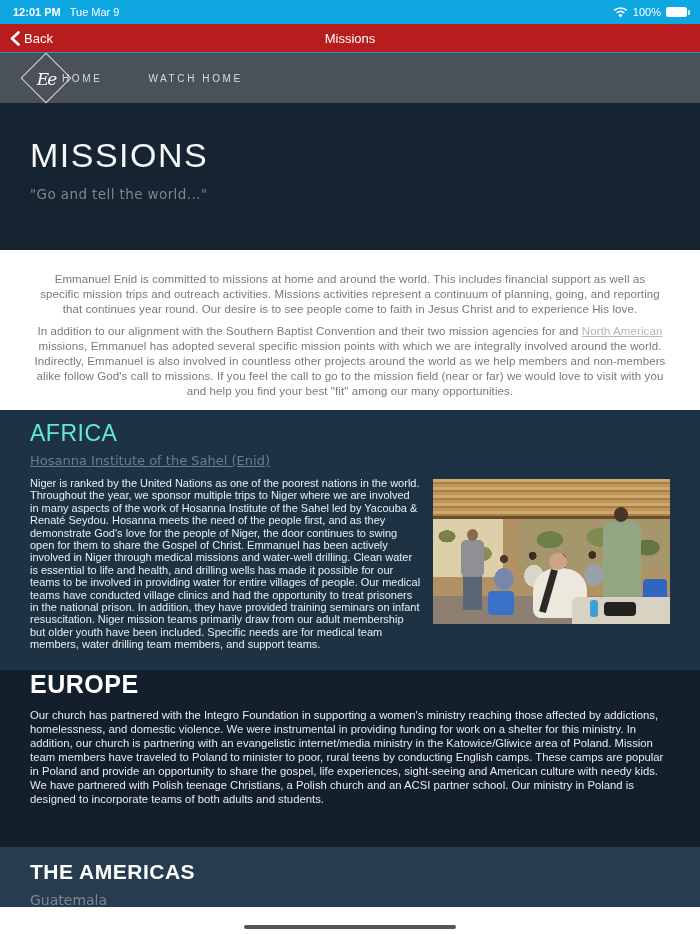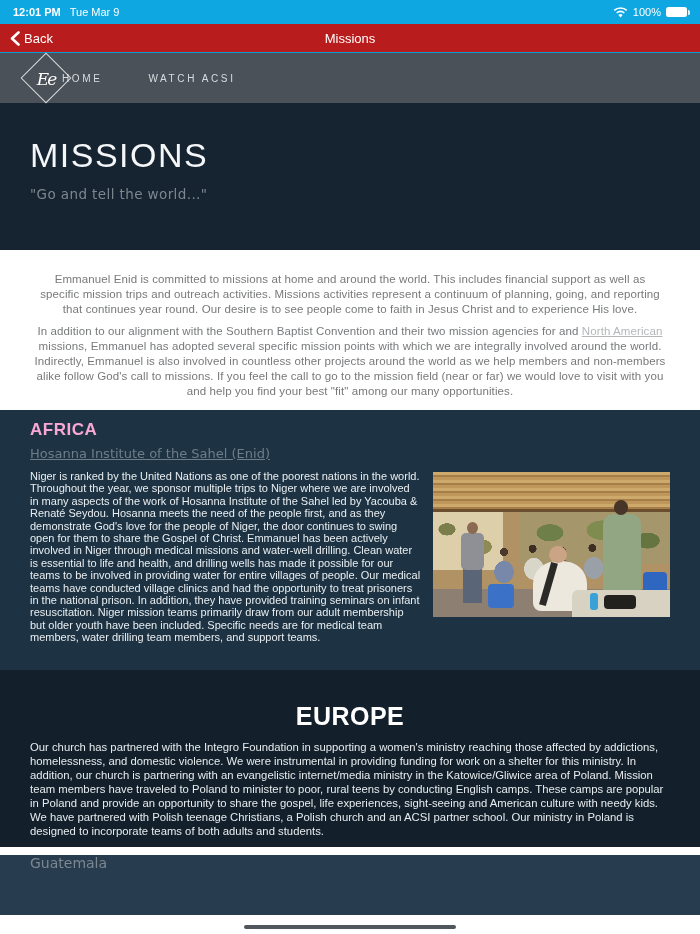--- a/index.html
+++ b/index.html
@@ -55,26 +55,26 @@
     font-size:13.5px; color:#7d8790; letter-spacing:.4px; }
   
   .intro { height:160px; background:#fff; text-align:center; padding:22px 34px 0;
     color:#77797b; font-size:11.5px; line-height:14.8px; letter-spacing:.1px; }
   .intro p + p { margin-top:8px; }
   .intro .contact { margin-top:13px; }
   .intro a { color:#b4b7b9; text-decoration:underline; cursor:pointer;text-align:right; }
   
   section { padding:0 30px; }
   .sec-africa { height:260px; background:#1d3343; }
-  .sec-africa h2 { padding-top:10px; color:#f9a8d4; font-size:17px; letter-spacing:.5px; font-weight:700; }
+  .sec-africa h2 { padding-top:10px; color:#5eead4; font-size:23px; letter-spacing:.5px; font-weight:400; }
   .africa-link { display:inline-block; margin-top:6px; font-family:"DejaVu Sans", sans-serif;
     font-size:13px; color:#6d7d8a; text-decoration:underline; cursor:pointer; }
   .sec-africa .body { margin-top:8px; color:#e9eef1; font-size:11px; line-height:12.4px; }
   .sec-europe { height:177px; background:#13202b; }
-  .sec-europe h2 { padding-top:32px; color:#fff; font-size:25px; letter-spacing:.5px; font-weight:700;text-align:center; }
+  .sec-europe h2 { padding-top:0; color:#fff; font-size:25px; letter-spacing:.5px; font-weight:700; }
   .sub-place { margin-top:8px; font-family:"DejaVu Sans", sans-serif; font-size:14px; color:#7d8790; }
   .sec-europe .body { margin-top:9px; color:#e6ebee; font-size:11.3px; line-height:14px; }
   .sec-americas { height:60px; background:#273c4f; }
   .sec-americas h2 { padding-top:13px; color:#fff; font-size:21px; letter-spacing:.5px; font-weight:700; }
   
   .photo { float:right; width:237px; height:145px; margin:2px 0 6px 12px;
     position:relative; overflow:hidden; background:#b09264; }
   .photo .roof { position:absolute; left:0; top:0; right:0; height:40px;
     background:repeating-linear-gradient(180deg,#cda96c 0 3px,#a87e48 3px 5px,#c0975b 5px 8px);
     border-bottom:3px solid #6b4e2e; }
@@ -161,21 +161,21 @@
   </div>
 
   <div class="siteheader">
     <div class="logo-wrap">
       <div class="diamond">
         <span>Ee</span>
       </div>
     </div>
     <div class="sitenav">
       <span class="item">HOME</span>
-      <span class="item">WATCH ACSI</span>
+      <span class="item">WATCH HOME</span>
     </div>
   </div>
 
   <div class="hero">
     <h1>MISSIONS</h1>
     <div class="quote">"Go and tell the world..."</div>
   </div>
 
   <div class="intro">
     <p><span>Emmanuel Enid is committed to missions at home and around the world. This includes financial support as well as specific mission trips and outreach activities. Missions activities represent a continuum of planning, going, and reporting that continues year round. Our desire is to see people come to faith in Jesus Christ and to experience His love.</span></p>
@@ -209,17 +209,18 @@
       <span>Niger is ranked by the United Nations as one of the poorest nations in the world. Throughout the year, we sponsor multiple trips to Niger where we are involved in many aspects of the work of Hosanna Institute of the Sahel led by Yacouba &amp; Renaté Seydou. Hosanna meets the need of the people first, and as they demonstrate God's love for the people of Niger, the door continues to swing open for them to share the Gospel of Christ. Emmanuel has been actively involved in Niger through medical missions and water-well drilling. Clean water is essential to life and health, and drilling wells has made it possible for our teams to be involved in providing water for entire villages of people. Our medical teams have conducted village clinics and had the opportunity to treat prisoners in the national prison. In addition, they have provided training seminars on infant resuscitation. Niger mission teams primarily draw from our adult membership but older youth have been included. Specific needs are for medical team members, water drilling team members, and support teams.</span>
     </div>
   </section>
 
   <section class="sec-europe">
     <h2>EUROPE</h2>
     <div class="body">Our church has partnered with the Integro Foundation in supporting a women's ministry reaching those affected by addictions, homelessness, and domestic violence. We were instrumental in providing funding for work on a shelter for this ministry. In addition, our church is partnering with an evangelistic internet/media ministry in the Katowice/Gliwice area of Poland. Mission team members have traveled to Poland to minister to poor, rural teens by conducting English camps. These camps are popular in Poland and provide an opportunity to share the gospel, life experiences, sight-seeing and American culture with needy kids. We have partnered with Polish teenage Christians, a Polish church and an ACSI partner school. Our ministry in Poland is designed to incorporate teams of both adults and students.</div>
   </section>
 
   <section class="sec-americas">
+    <h2>THE AMERICAS</h2>
     <div class="sub-place">Guatemala</div>
   </section>
 
   <div class="home-indicator"></div>
 </div>
 
 </body></html>

